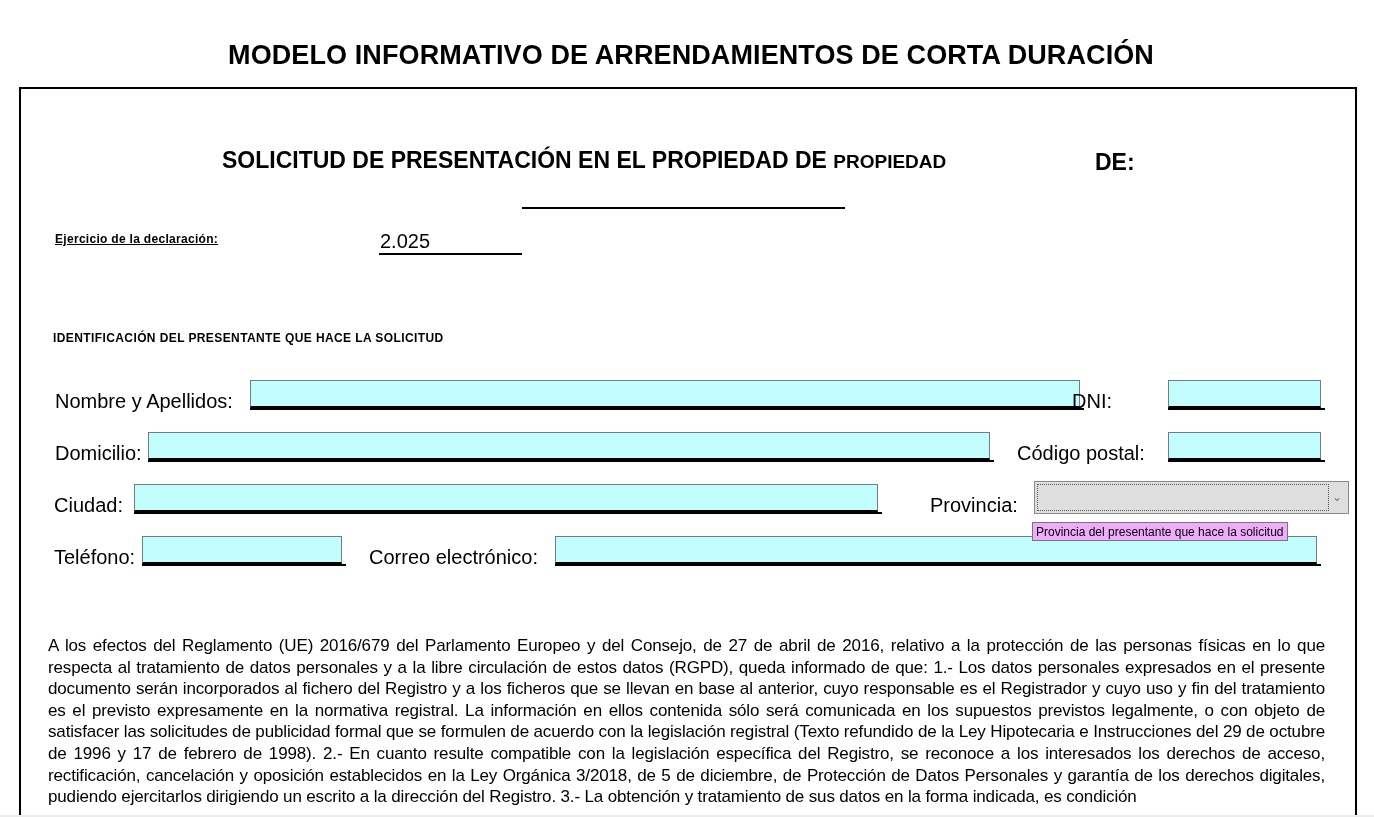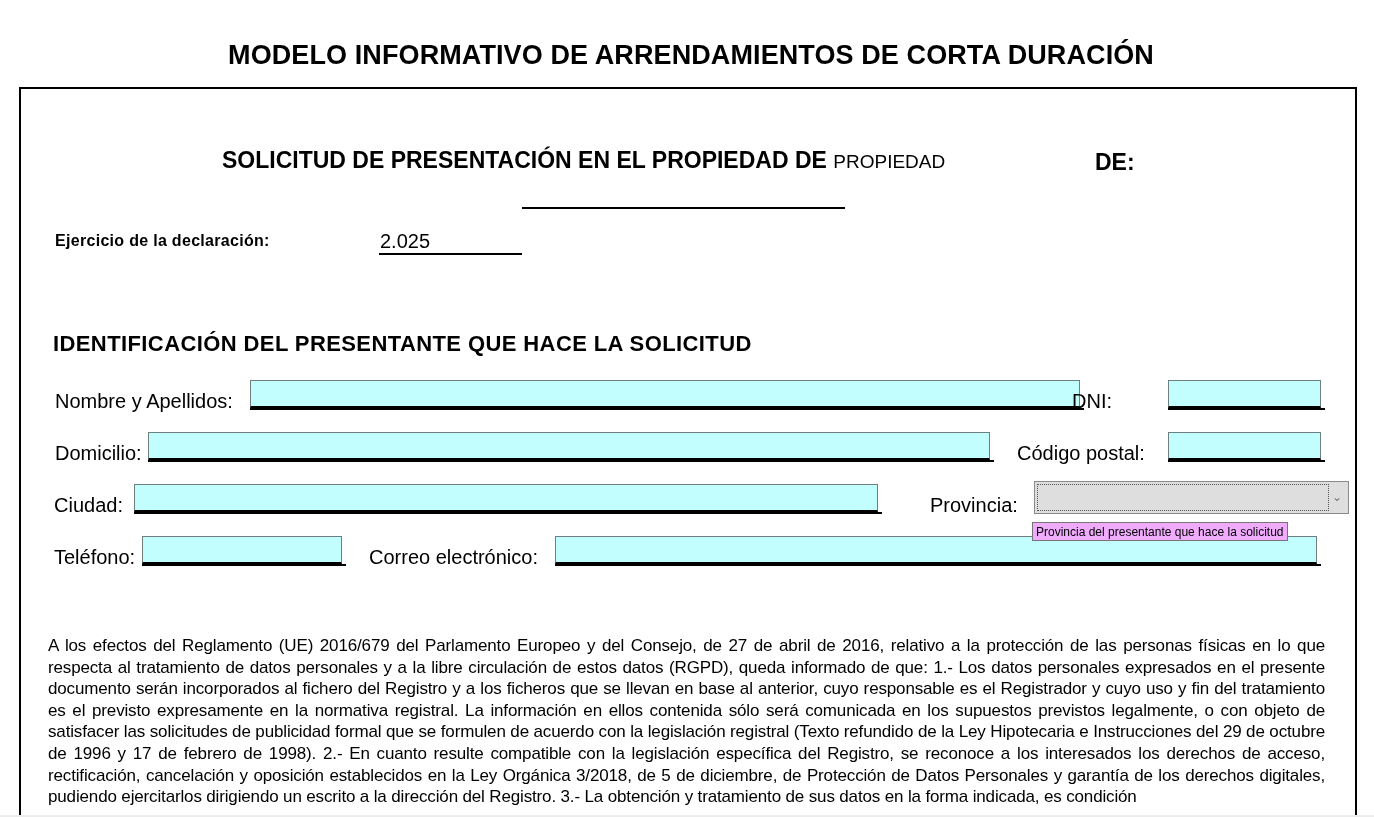--- a/index.html
+++ b/index.html
@@ -39,21 +39,21 @@
     .subtitle {
       position: absolute;
       left: 222px;
       top: 147px;
       font-size: 23px;
       font-weight: bold;
       white-space: nowrap;
     }
     .subtitle .reg-type {
       font-size: 19px;
-      font-weight: normal;
+      font-weight: bold;
       text-align: right;
     }
     .subtitle-de {
       position: absolute;
       left: 1095px;
       top: 149px;
       font-size: 23px;
       font-weight: bold;
     }
     .registry-line {
@@ -61,42 +61,43 @@
       left: 522px;
       top: 207px;
       width: 323px;
       height: 2px;
       background: #000;
     }
     .ejercicio-label {
       position: absolute;
       left: 55px;
       top: 232px;
-      font-size: 16px;
+      font-size: 12px;
       font-weight: bold;
       letter-spacing: 0.3px;
+      text-decoration: underline;
     }
     .ejercicio-value {
       position: absolute;
       left: 379px;
       top: 229px;
       width: 143px;
       height: 26px;
       border-bottom: 2px solid #000;
       font-size: 20px;
       line-height: 24px;
       background: transparent;
       padding: 0 0 0 1px;
       box-sizing: border-box;
     }
     .section-heading {
       position: absolute;
       left: 53px;
       top: 331px;
-      font-size: 22px;
+      font-size: 12px;
       font-weight: bold;
       letter-spacing: 0.4px;
       text-align: right;
     }
     .field-label {
       position: absolute;
       font-size: 20px;
       white-space: nowrap;
     }
     .field-wrap {

